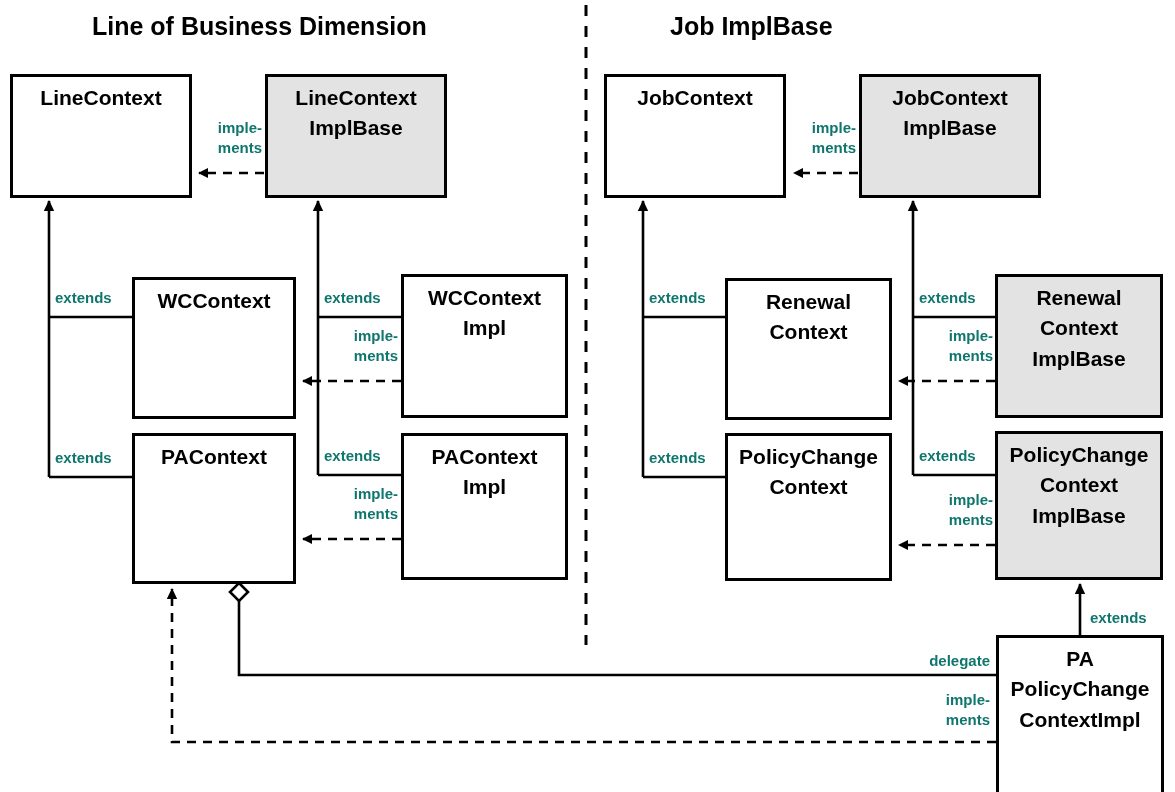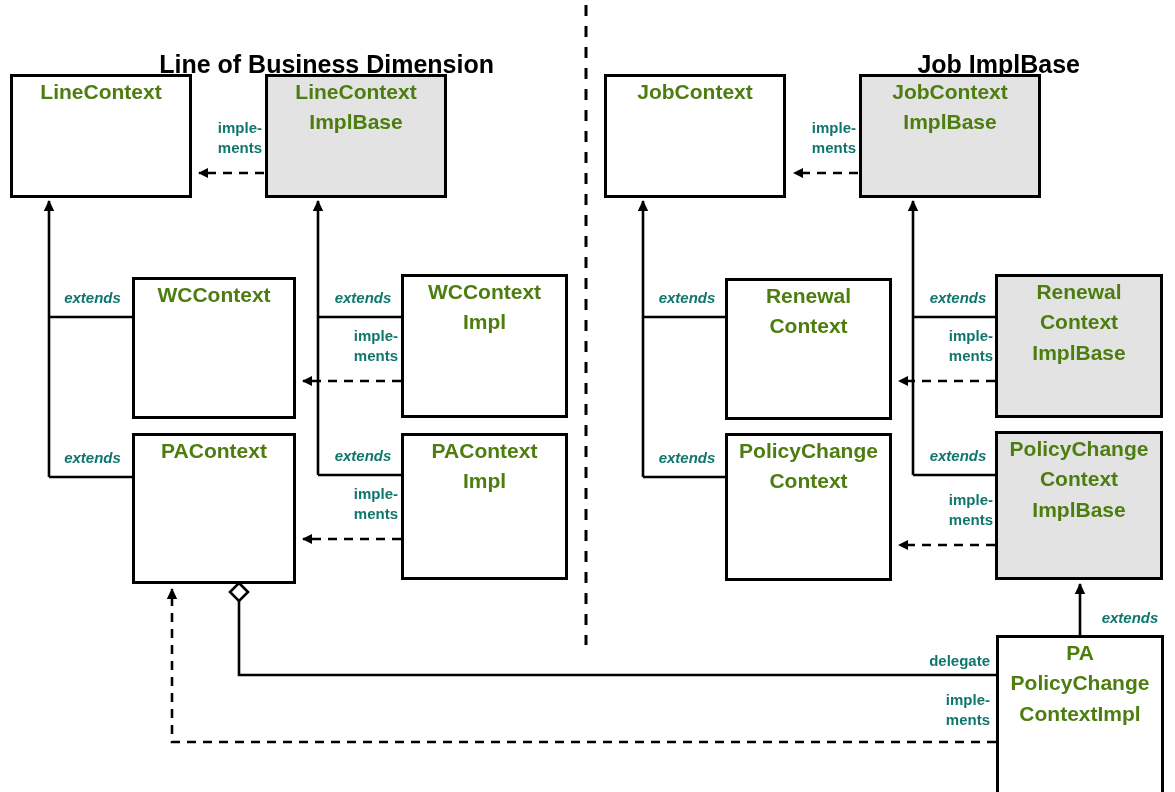--- a/index.html
+++ b/index.html
@@ -23,57 +23,56 @@
     height: 792px;
     pointer-events: none;
   }
   .title {
     position: absolute;
     font-size: 25px;
     font-weight: bold;
     color: #000000;
     letter-spacing: 0px;
     white-space: nowrap;
-    text-align: right;
-    margin-top: 38px;
+    text-align: left;
   }
   .node {
     position: absolute;
     box-sizing: border-box;
     border: 3px solid #000000;
     background: #ffffff;
     display: flex;
     justify-content: center;
     align-items: flex-start;
     z-index: 2;
   }
   .node.shaded {
     background: #e3e3e3;
   }
   .node .label {
     font-size: 21px;
     font-weight: bold;
-    color: #4d7c0f;
+    color: #000000;
     line-height: 1.45;
     text-align: center;
+    padding-top: 6px;
     white-space: pre-line;
   }
   .edge-label {
     position: absolute;
     font-size: 15px;
     font-weight: bold;
     color: #0f766e;
     line-height: 1.32;
     text-align: right;
     white-space: pre-line;
     z-index: 3;
   }
   .edge-label.left-align {
-    text-align: center;
-    font-style: italic;
+    text-align: left;
   }
 </style>
 </head>
 <body>
 
 <div id="canvas">
 
   <svg id="wires" viewBox="0 0 1175 792">
     <defs>
       <marker id="arrow-solid" markerWidth="11" markerHeight="11" refX="9" refY="5.5" orient="auto" markerUnits="userSpaceOnUse">

